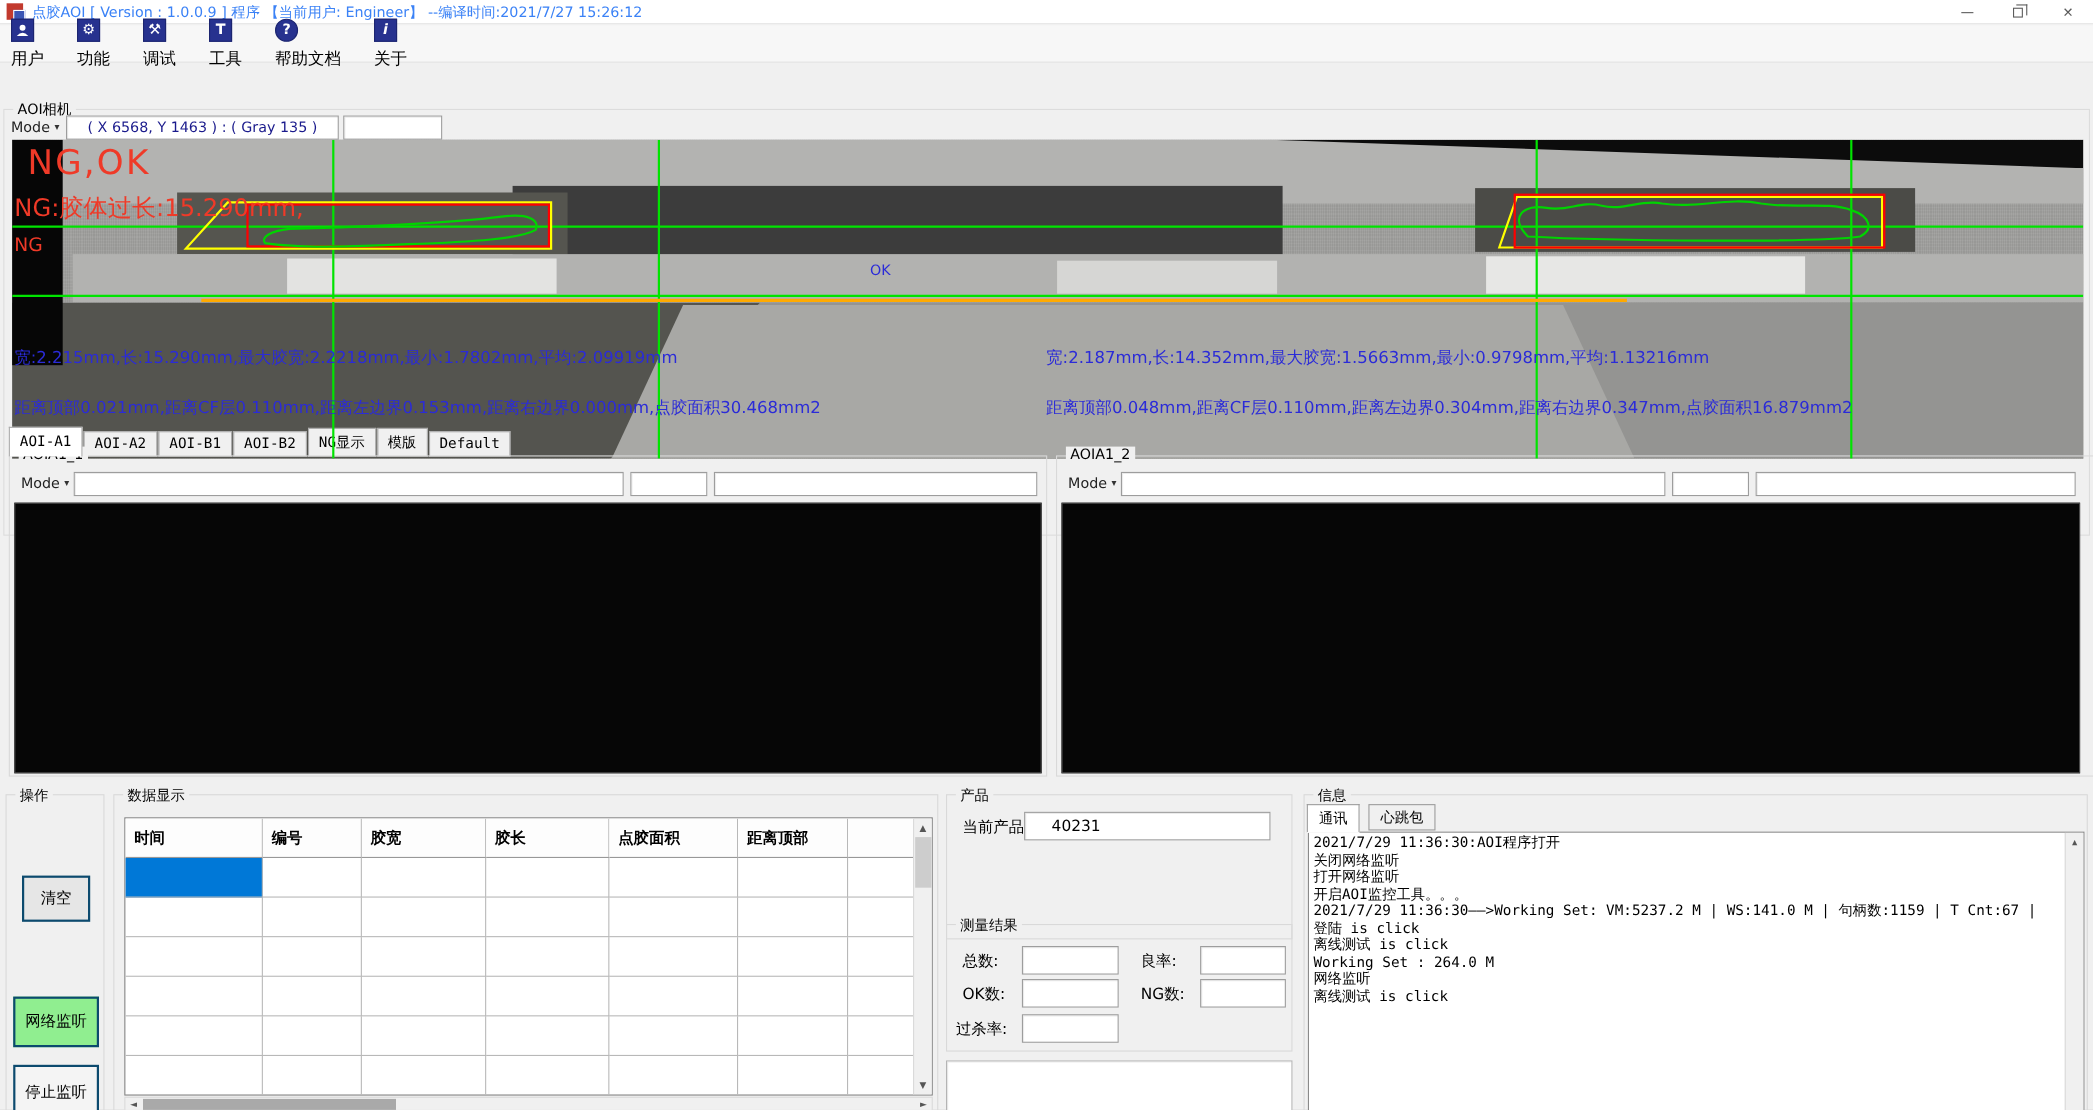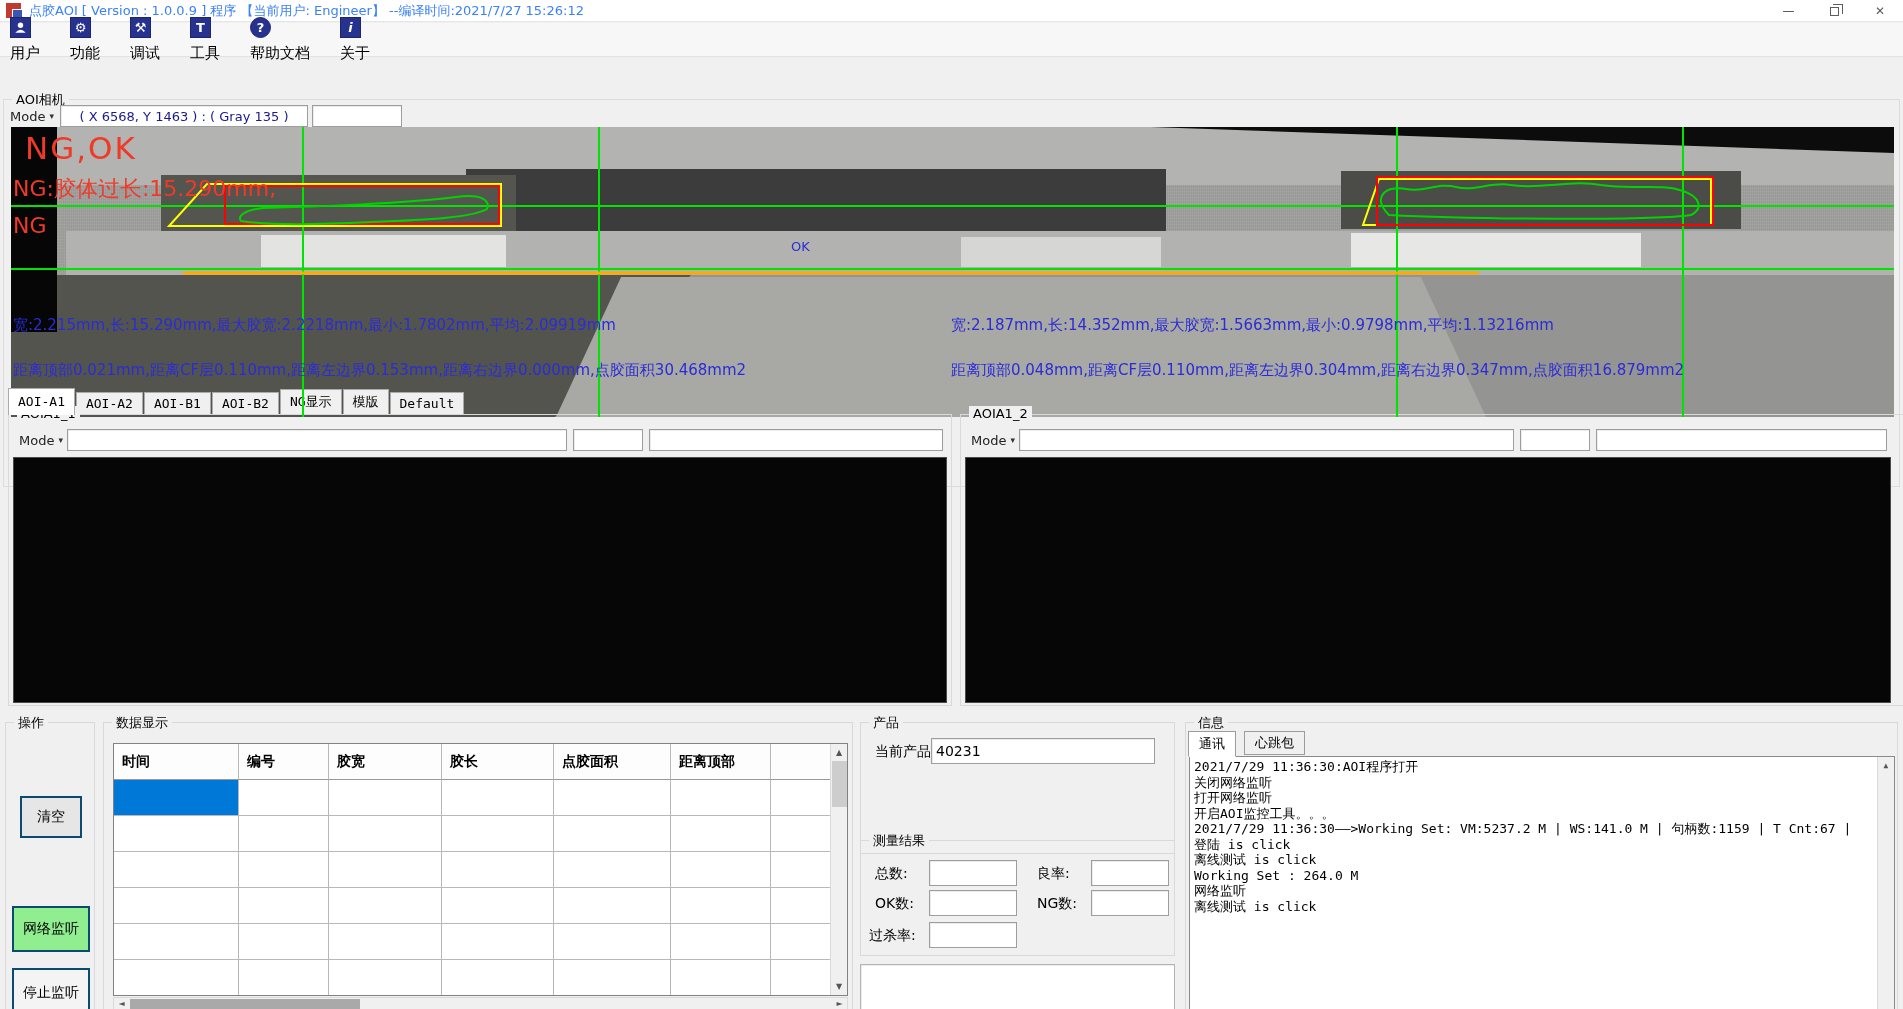--- a/index.html
+++ b/index.html
@@ -174,21 +174,21 @@
         <rect x="214" y="59" width="274" height="38" fill="none" stroke="#ff0000" stroke-width="2"></rect>
         <path d="M 230,94 C 260,99 320,97 360,95 C 420,93 462,90 476,82 C 480,72 468,67 445,70 C 400,76 300,80 252,81 C 234,83 226,89 230,94 Z" fill="none" stroke="#00d400" stroke-width="2"></path>
 
         <polygon points="1368,52 1700,52 1700,98 1352,98" fill="none" stroke="#ffff00" stroke-width="2"></polygon>
         <rect x="1366" y="50" width="336" height="48" fill="none" stroke="#ff0000" stroke-width="2"></rect>
         <path d="M 1378,88 C 1360,70 1375,58 1395,62 C 1415,66 1425,55 1445,60 C 1465,65 1480,54 1500,58 C 1530,63 1560,52 1590,58 C 1620,63 1650,56 1672,64 C 1690,70 1692,82 1680,88 C 1640,94 1450,92 1378,88 Z" fill="none" stroke="#00d400" stroke-width="2"></path>
       </svg>
 
       <div class="cam-text red-t" style="left:14px;top:3px;font-size:31px;letter-spacing:2px;">NG,OK</div>
       <div class="cam-text red-t" style="left:2px;top:47px;font-size:22px;">NG:胶体过长:15.290mm,</div>
-      <div class="cam-text red-t" style="left:2px;top:86px;font-size:22px;text-align:center;">NG</div>
+      <div class="cam-text red-t" style="left:2px;top:86px;font-size:17px;text-align:center;">NG</div>
       <div class="cam-text" style="left:780px;top:112px;font-size:13px;color:#2b2bd8;">OK</div>
       <div class="cam-text blue-t" style="left:2px;top:189px;">宽:2.215mm,长:15.290mm,最大胶宽:2.2218mm,最小:1.7802mm,平均:2.09919mm</div>
       <div class="cam-text blue-t" style="left:2px;top:234px;">距离顶部0.021mm,距离CF层0.110mm,距离左边界0.153mm,距离右边界0.000mm,点胶面积30.468mm2</div>
       <div class="cam-text blue-t" style="left:940px;top:189px;">宽:2.187mm,长:14.352mm,最大胶宽:1.5663mm,最小:0.9798mm,平均:1.13216mm</div>
       <div class="cam-text blue-t" style="left:940px;top:234px;">距离顶部0.048mm,距离CF层0.110mm,距离左边界0.304mm,距离右边界0.347mm,点胶面积16.879mm2</div>
     </div>
   </div>
 
   <div class="tabstrip">
     <div class="tab active">AOI-A1</div>
@@ -314,21 +314,21 @@
     <div class="hscroll">
       <div class="sarr" style="left:0;">◄</div>
       <div class="hthumb"></div>
       <div class="sarr" style="right:0;">►</div>
     </div>
   </div>
 
   <div class="groupbox" style="left:860px;top:722px;width:315px;height:132px;">
     <span class="grouplabel">产品</span>
     <span class="flabel" style="left:14px;top:20px;">当前产品:</span>
-    <div class="sunken" style="position:absolute;left:70px;top:15px;width:224px;height:26px;display:flex;align-items:center;padding-left:4px;font-size:14px;">40231</div>
+    <div class="sunken" style="position:absolute;left:70px;top:15px;width:224px;height:26px;display:flex;align-items:center;padding-left:24px;font-size:14px;">40231</div>
   </div>
 
   <div class="groupbox" style="left:860px;top:840px;width:315px;height:116px;">
     <span class="grouplabel">测量结果</span>
     <span class="flabel" style="left:14px;top:24px;">总数:</span>
     <div class="sunken" style="position:absolute;left:68px;top:19px;width:88px;height:26px;"></div>
     <span class="flabel" style="left:176px;top:24px;">良率:</span>
     <div class="sunken" style="position:absolute;left:230px;top:19px;width:78px;height:26px;"></div>
     <span class="flabel" style="left:14px;top:54px;">OK数:</span>
     <div class="sunken" style="position:absolute;left:68px;top:49px;width:88px;height:26px;"></div>

